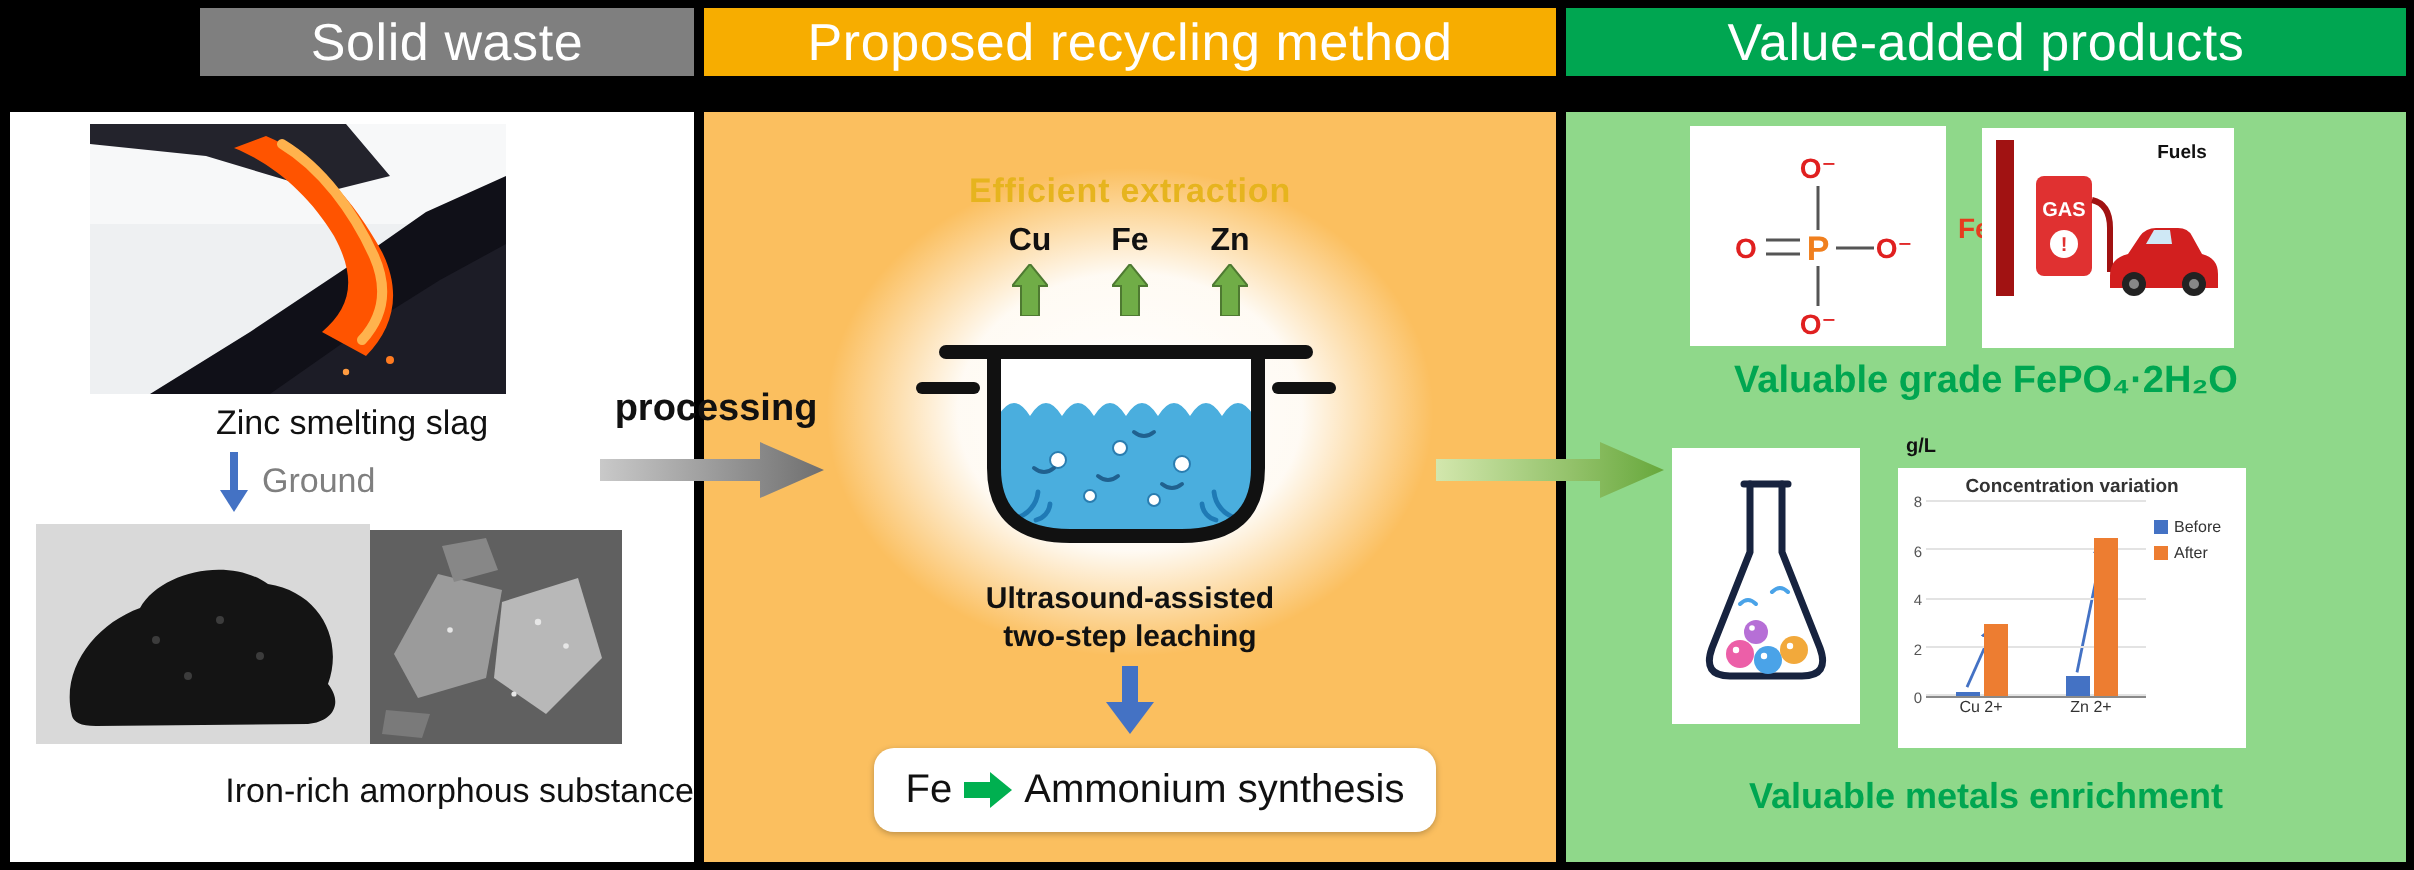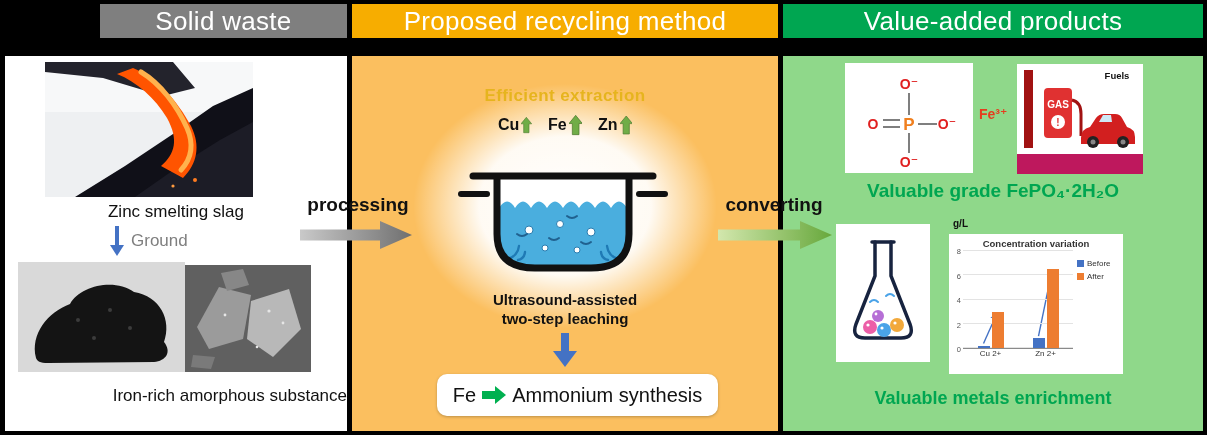--- a/index.html
+++ b/index.html
@@ -30,34 +30,34 @@
   #ground-row{position:absolute;left:105px;top:170px;display:flex;align-items:center;gap:7px;}
   #ground-label{font-size:17px;color:#7f7f7f;}
   #powder-img{position:absolute;left:13px;top:206px;width:167px;height:110px;}
   #sem-img{position:absolute;left:180px;top:209px;width:126px;height:107px;}
   #cap-iron{position:absolute;left:0;top:330px;width:100%;text-align:right;font-size:17px;color:#111;}
 
   
   #efficient{position:absolute;left:0;top:30px;width:100%;text-align:center;
              font-size:17px;font-weight:bold;color:#e6b41e;letter-spacing:.4px;}
   #metals-row{position:absolute;left:0;top:56px;width:100%;display:flex;justify-content:center;gap:16px;}
-  .metal-cell{display:flex;flex-direction:row;align-items:center;width:34px;gap:2px;}
+  .metal-cell{display:flex;flex-direction:column;align-items:center;width:34px;gap:2px;}
   .metal-label{font-size:16px;font-weight:600;color:#111;}
   #bath{position:absolute;left:105px;top:104px;}
   #leaching{position:absolute;left:0;top:234px;width:100%;text-align:center;
             font-size:15px;font-weight:bold;color:#111;line-height:19px;}
   #mid-down-arrow{position:absolute;left:201px;top:277px;}
   #synthesis-box{position:absolute;left:85px;top:318px;width:281px;height:42px;background:#fff;
       border-radius:10px;display:flex;align-items:center;justify-content:center;gap:6px;
       font-size:20px;color:#111;box-shadow:0 1px 3px rgba(0,0,0,.25);}
 
   
   #phosphate-box{position:absolute;left:62px;top:7px;width:128px;height:110px;background:#fff;}
   #fe-ion{position:absolute;left:196px;top:50px;font-size:14px;font-weight:bold;color:#e63c1e;}
-  #gas-box{position:absolute;left:234px;top:8px;width:126px;height:110px;background:#be185d;}
+  #gas-box{position:absolute;left:208px;top:8px;width:126px;height:110px;background:#ffffff;}
   #battery-caption{position:absolute;left:0;top:124px;width:100%;text-align:center;
                    font-size:19px;font-weight:bold;color:#00a651;}
   #flask-box{position:absolute;left:53px;top:168px;width:94px;height:138px;background:#fff;}
   #unit-label{position:absolute;left:170px;top:162px;font-size:10px;font-weight:bold;color:#111;}
   #enrichment-caption{position:absolute;left:0;top:332px;width:100%;text-align:center;
                       font-size:18px;font-weight:bold;color:#00a651;}
 
   
   .chart-box{position:absolute;left:166px;top:178px;width:174px;height:140px;background:#fff;
              padding:4px 2px 2px 2px;}
@@ -335,21 +335,20 @@
   <div id="processing-label">processing</div>
   <svg id="processing-arrow" width="112" height="30" viewBox="0 0 112 30">
     <defs>
       <linearGradient id="gradGray" x1="0" y1="0" x2="1" y2="0">
         <stop offset="0" stop-color="#c9c9c9"></stop>
           <stop offset="1" stop-color="#6f6f6f"></stop>
       </linearGradient>
     </defs>
     <path d="M0,9.5 L80,9.5 L80,1 L112,15 L80,29 L80,20.5 L0,20.5 Z" fill="url(#gradGray)"></path>
   </svg>
-  <div id="converting-label">converting</div>
   <svg id="converting-arrow" width="114" height="30" viewBox="0 0 114 30">
     <defs>
       <linearGradient id="gradGreen" x1="0" y1="0" x2="1" y2="0">
         <stop offset="0" stop-color="#d3e7ad"></stop>
           <stop offset="1" stop-color="#67a83c"></stop>
       </linearGradient>
     </defs>
     <path d="M0,9.5 L82,9.5 L82,1 L114,15 L82,29 L82,20.5 L0,20.5 Z" fill="url(#gradGreen)"></path>
   </svg>
 

